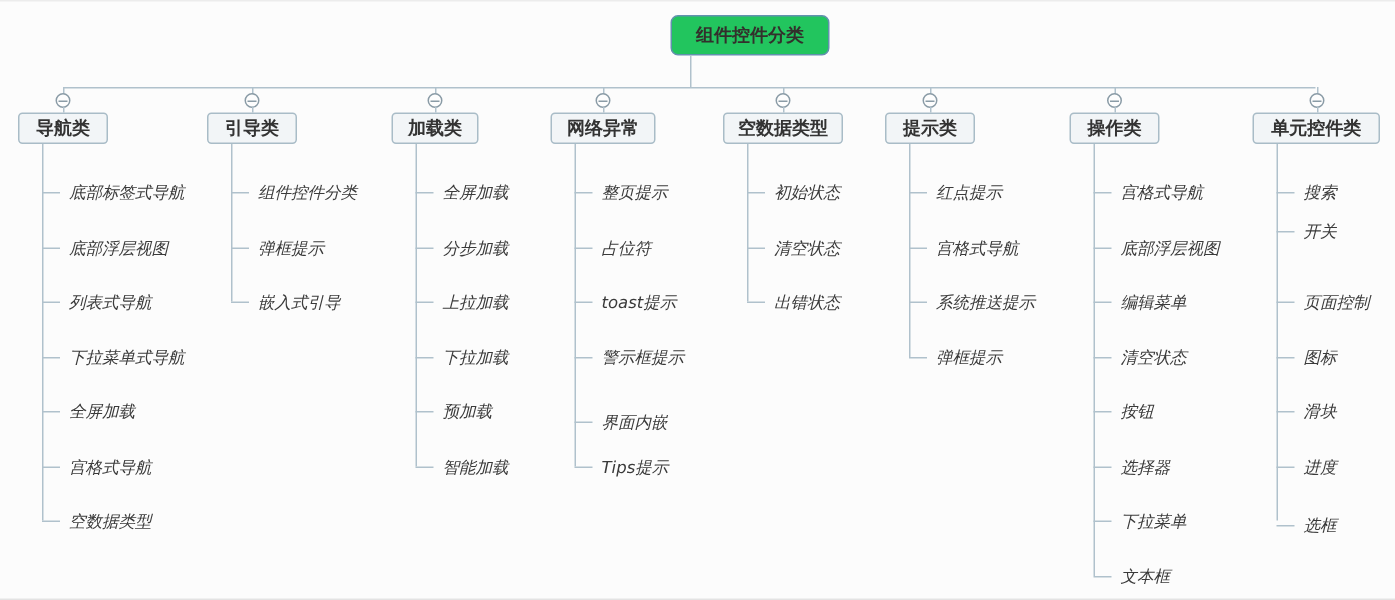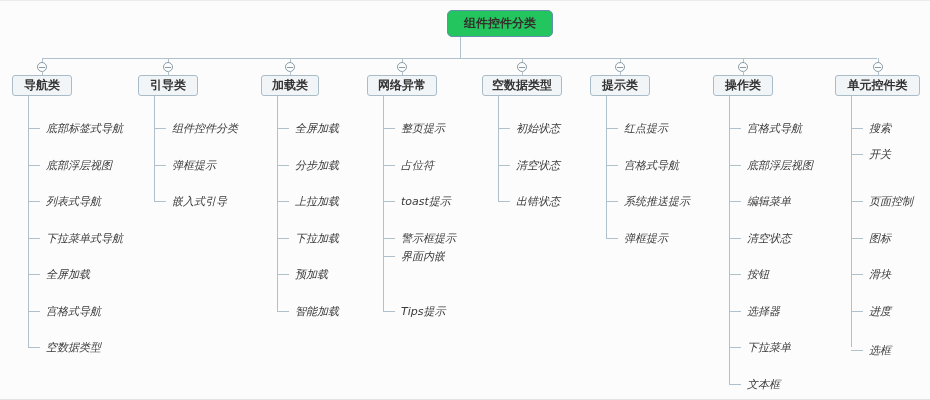--- a/index.html
+++ b/index.html
@@ -108,21 +108,21 @@
     <div class="toggle"></div>
     <div class="bstub"></div>
     <div class="bbox">
         <span>网络异常</span>
       </div>
     <div class="vline" style="height:215px;"></div>
     <div class="leaf" style="top:60px">整页提示</div>
     <div class="leaf" style="top:97px">占位符</div>
     <div class="leaf" style="top:133px">toast提示</div>
     <div class="leaf" style="top:170px">警示框提示</div>
-    <div class="leaf" style="top:188px">界面内嵌</div>
+    <div class="leaf" style="top:213px">界面内嵌</div>
     <div class="leaf" style="top:243px">Tips提示</div>
   </div>
 
   <div class="branch" style="left:482px;width:80px;">
     <div class="tstub"></div>
     <div class="toggle"></div>
     <div class="bstub"></div>
     <div class="bbox">
         <span>空数据类型</span>
       </div>

